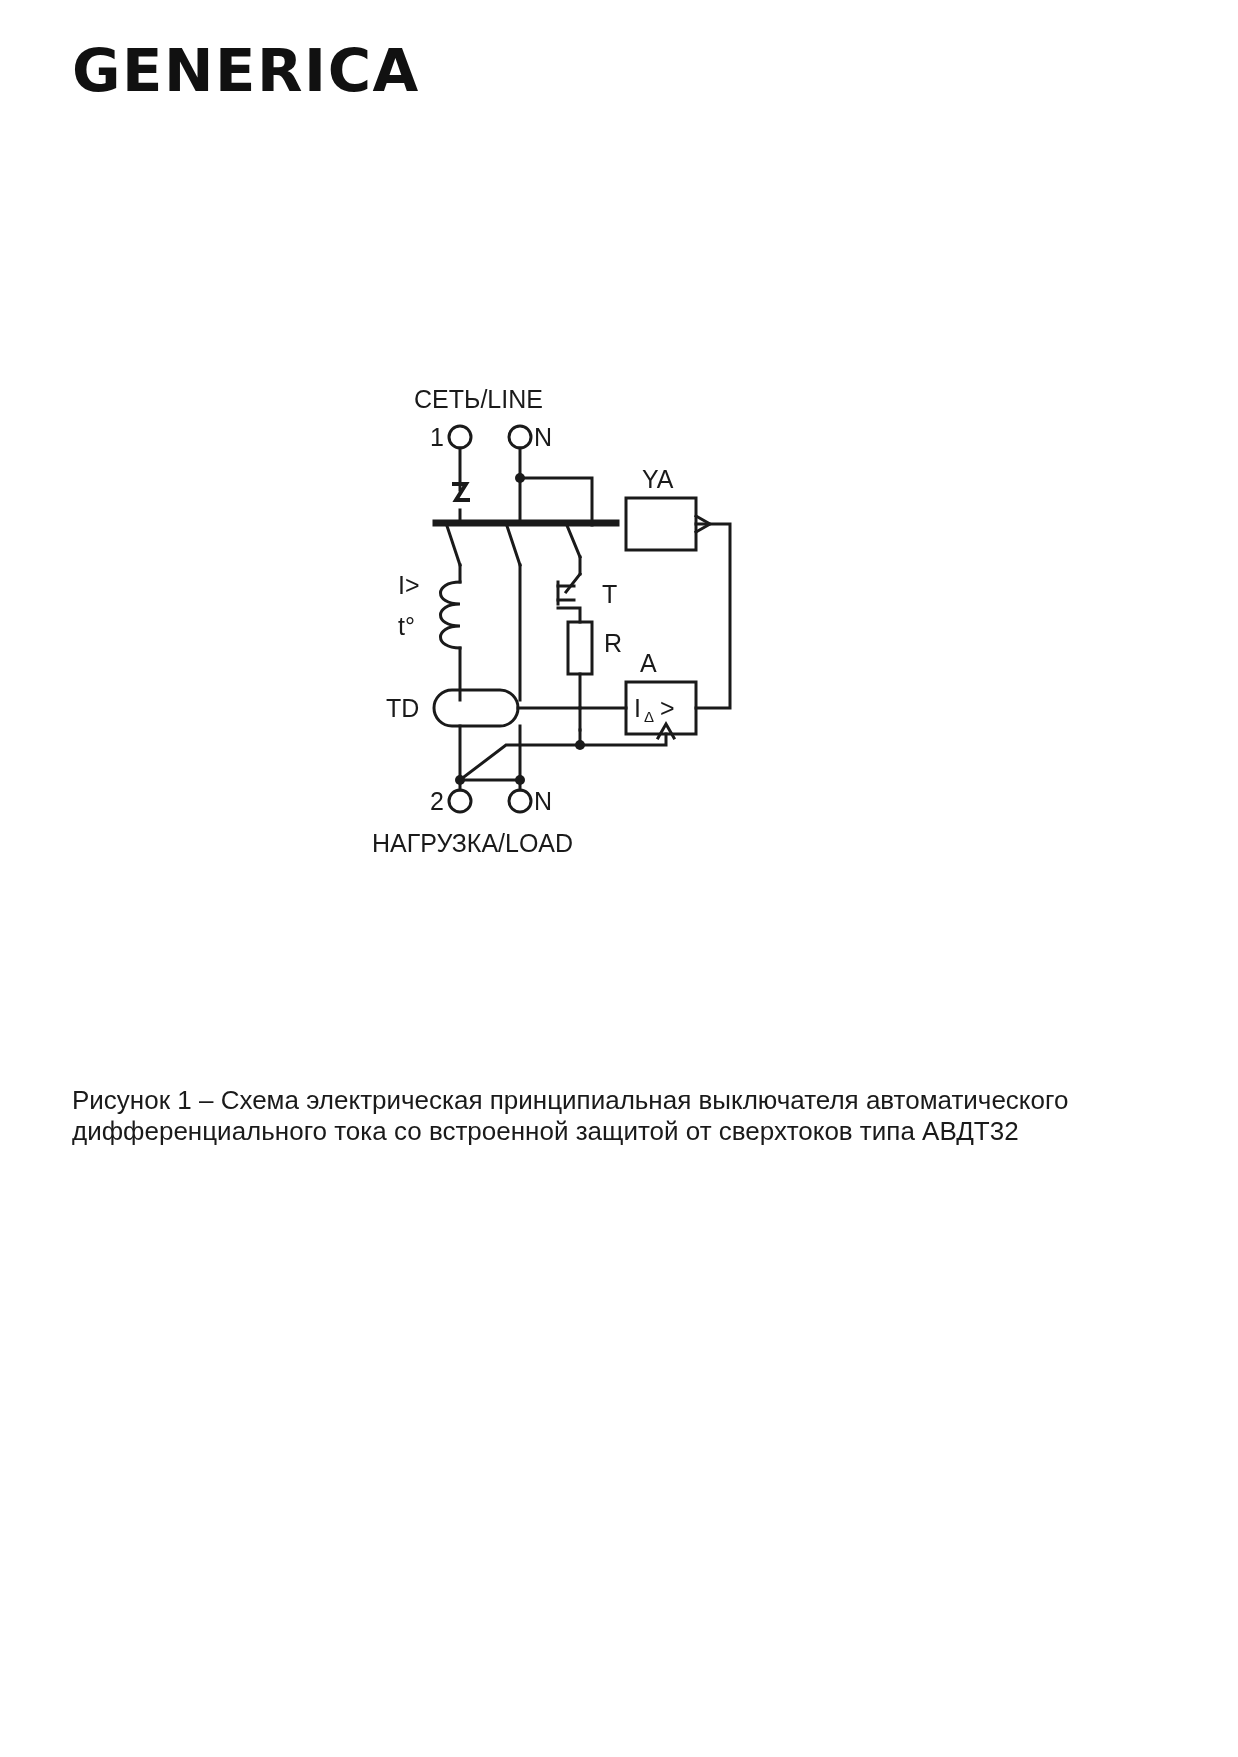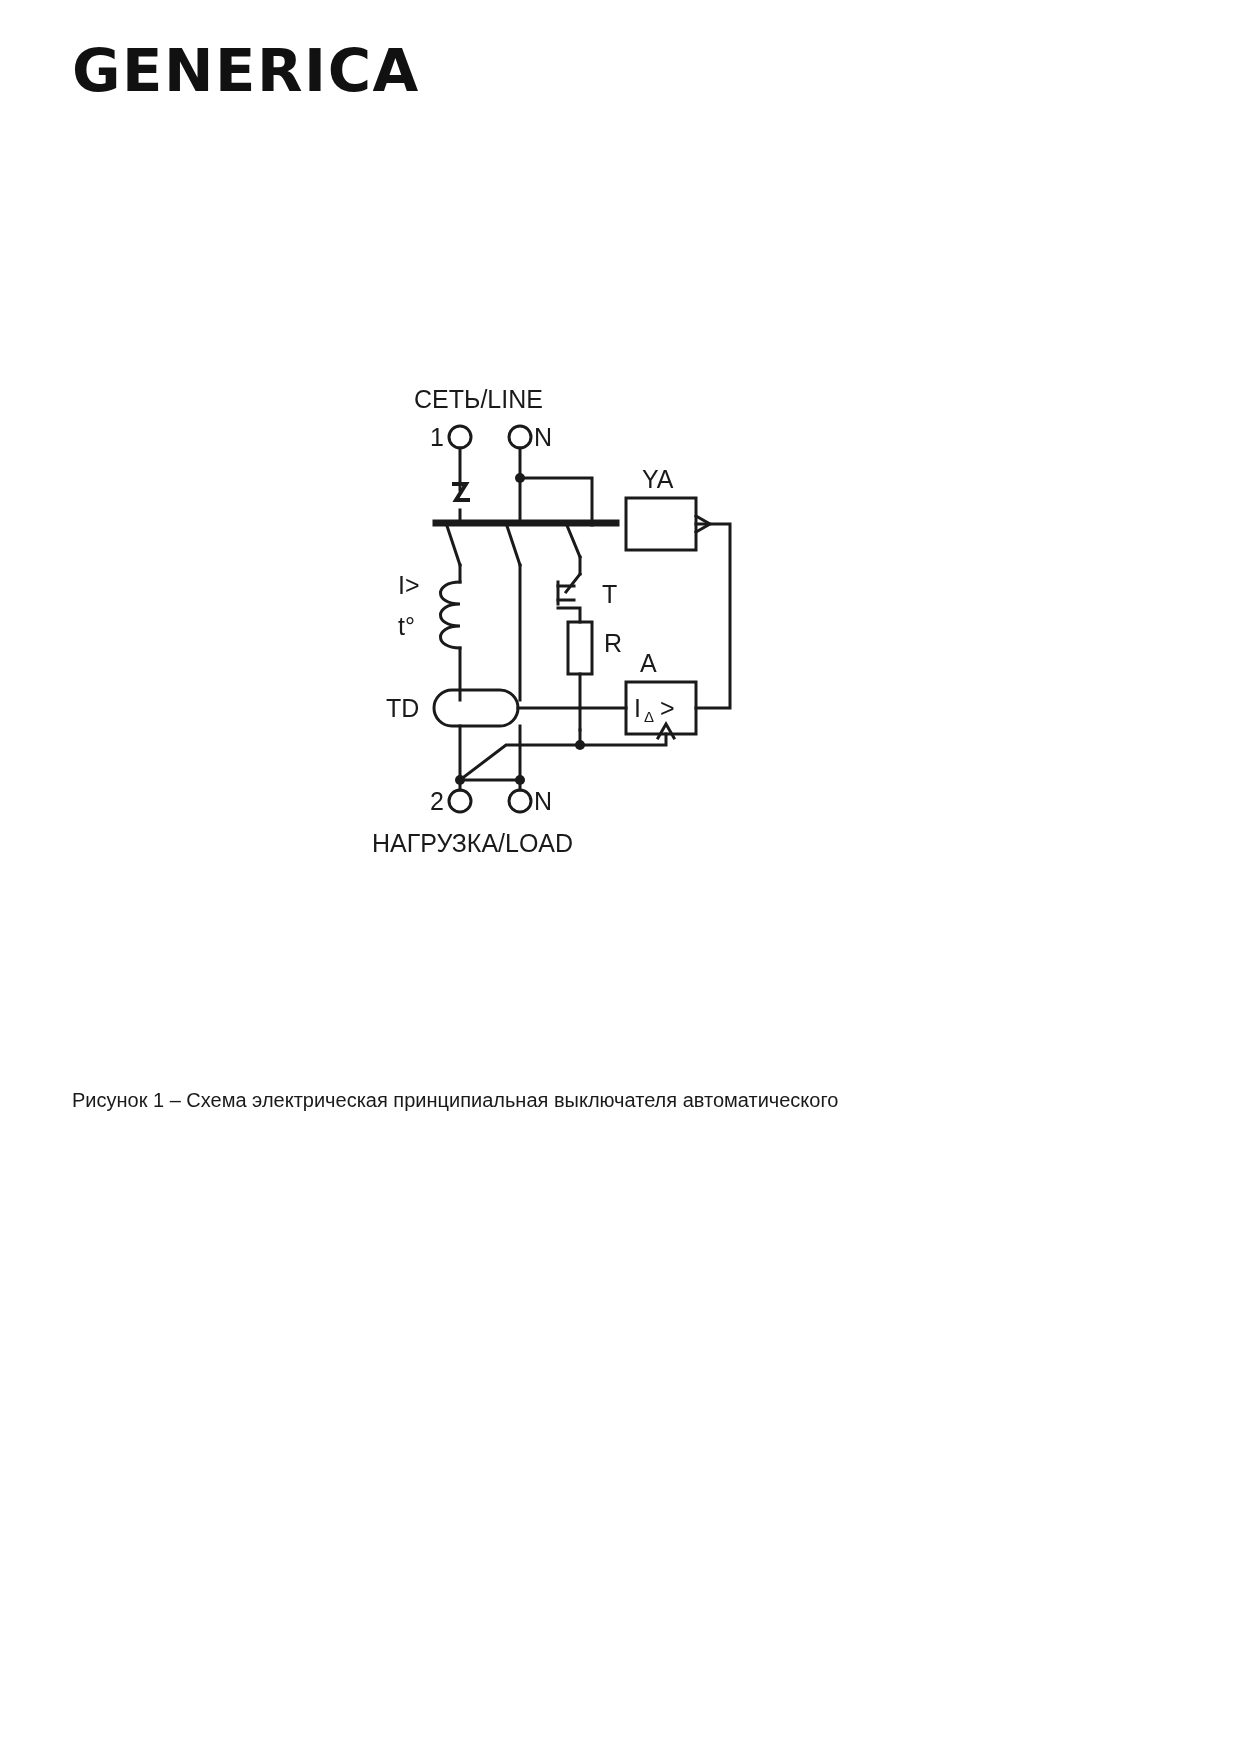--- a/index.html
+++ b/index.html
@@ -38,21 +38,21 @@
     text-align: right;
   }
   .schematic svg {
     display: block;
   }
   .caption {
     position: absolute;
     left: 72px;
     top: 1085px;
     width: 1000px;
-    font-size: 20px;
+    font-size: 26px;
     line-height: 31px;
     color: #1a1a1a;
   }
   .caption-line { display: block; white-space: pre; }
 </style>
 </head>
 <body>
 
 <div class="logo">GENERICA</div>
 
@@ -145,13 +145,14 @@
 
       <text x="100" y="450">2</text>
       <text x="204" y="450">N</text>
       <text x="42" y="492">НАГРУЗКА/LOAD</text>
     </g>
   </svg>
 </div>
 
 <div class="caption">
   <span class="caption-line">Рисунок 1 – Схема электрическая принципиальная выключателя автоматического</span>
+  <span class="caption-line">дифференциального тока со встроенной защитой от сверхтоков типа АВДТ32</span>
 </div>
 
 </body></html>

